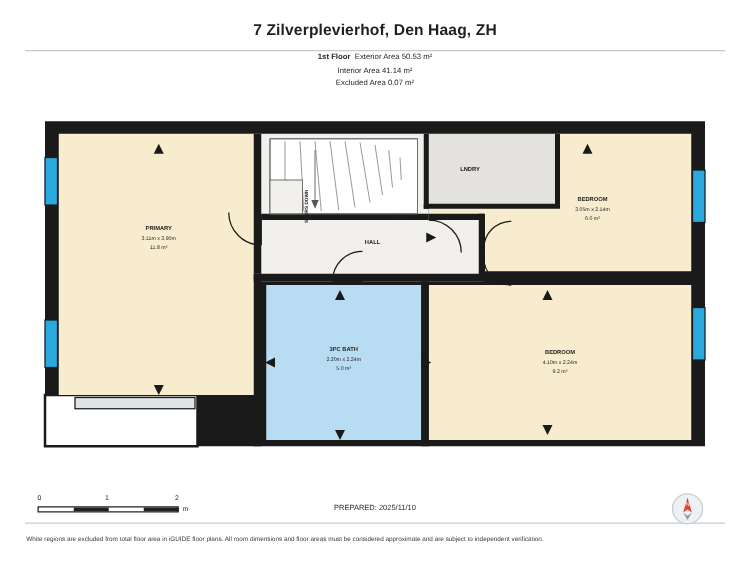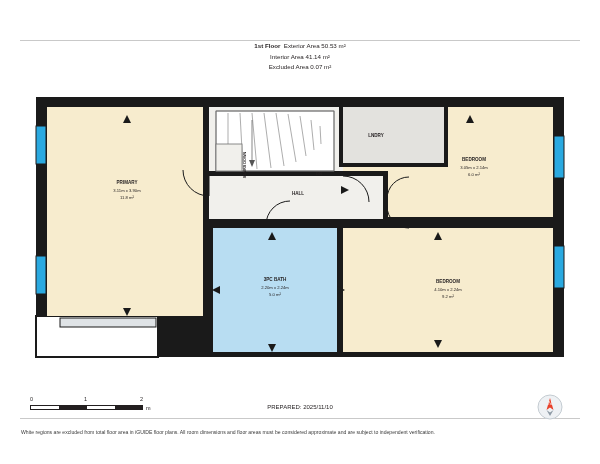--- a/index.html
+++ b/index.html
@@ -139,20 +139,21 @@
     height: 26px;
   }
   
   text { font-family: "Liberation Sans", sans-serif; }
 </style>
 </head>
 <body>
 
 <div class="page">
 
+  <div class="title">7 Zilverplevierhof, Den Haag, ZH</div>
   <div class="hr-top"></div>
 
   <div class="areas">
     <div class="row"><span class="floor-label">1st Floor</span>&nbsp;&nbsp;<span>Exterior Area 50.53 m²</span></div>
     <div class="row"><span>Interior Area 41.14 m²</span></div>
     <div class="row"><span>Excluded Area 0.07 m²</span></div>
   </div>
 
   <svg class="plan" viewBox="0 0 600 464">
 

